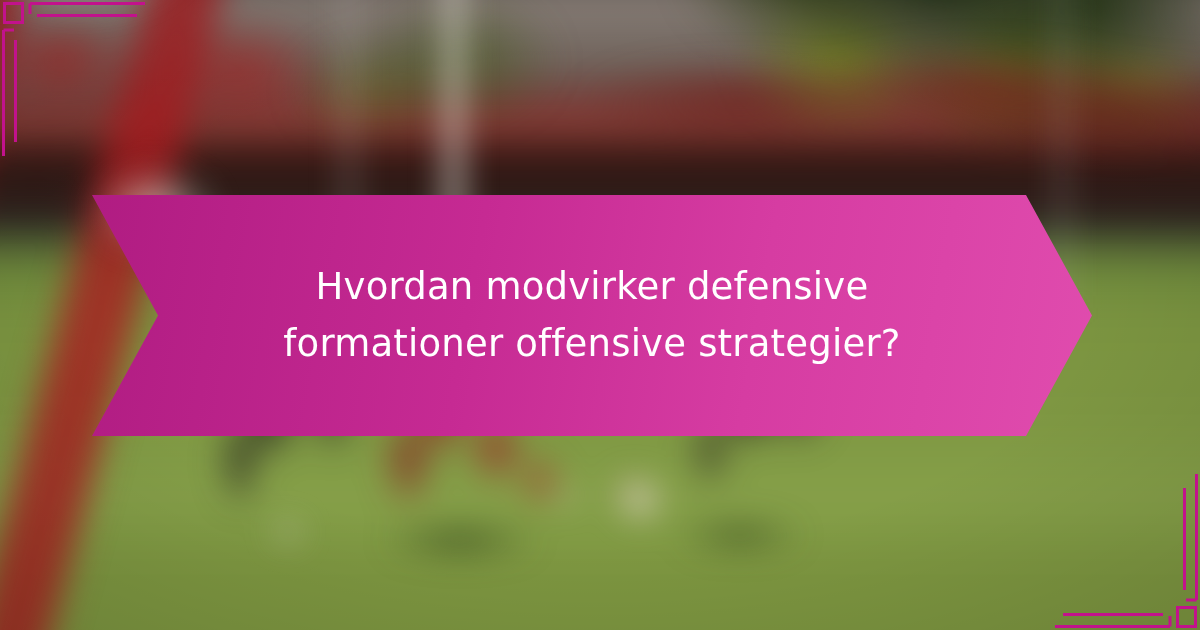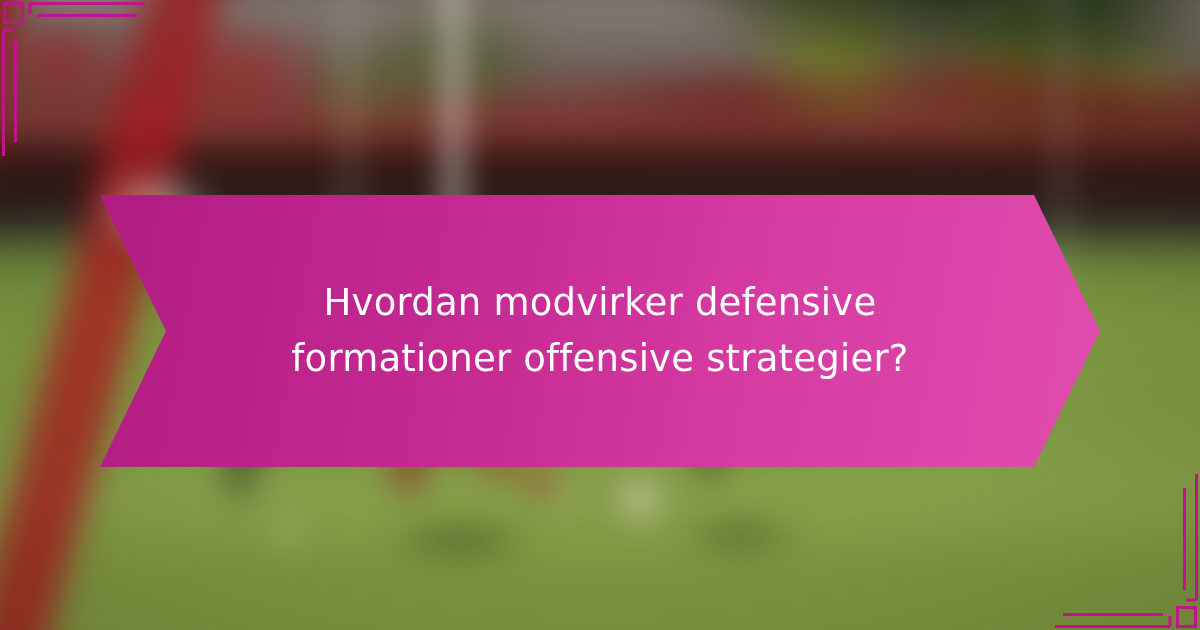--- a/index.html
+++ b/index.html
@@ -122,24 +122,24 @@
 
   .bg-vignette {
     position: absolute;
     inset: 0;
     background: radial-gradient(ellipse 90% 85% at 50% 48%, rgba(0,0,0,0) 45%, rgba(0,0,0,.18) 100%);
   }
 
   
   .banner {
     position: absolute;
-    left: 100px;
+    left: 92px;
     top: 195px;
     width: 1000px;
-    height: 272px;
+    height: 241px;
     background: linear-gradient(100deg, #b01c82 0%, #c62a93 38%, #d63ca2 66%, #e04cae 100%);
     -webkit-clip-path: polygon(0 0, 100% 0, 100% 0, 96.4% 0, 100% 50%, 96.4% 100%, 100% 100%, 0 100%, 6.6% 50%);
             clip-path: polygon(0 0, 93.4% 0, 100% 50%, 93.4% 100%, 0 100%, 6.6% 50%);
     display: flex;
     align-items: center;
     justify-content: center;
     box-sizing: border-box;
     padding: 0 150px;
   }
   .banner-title {

